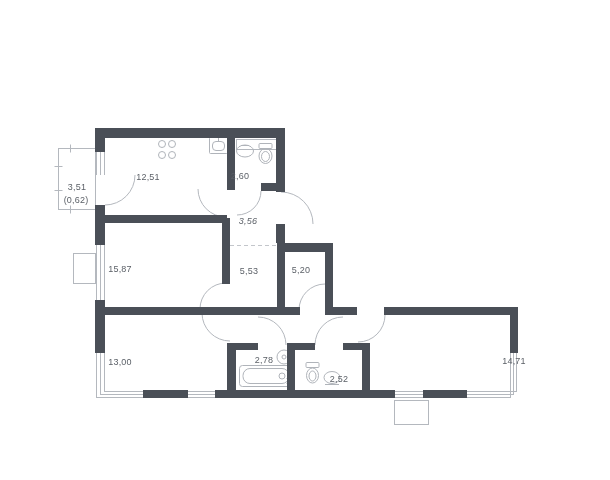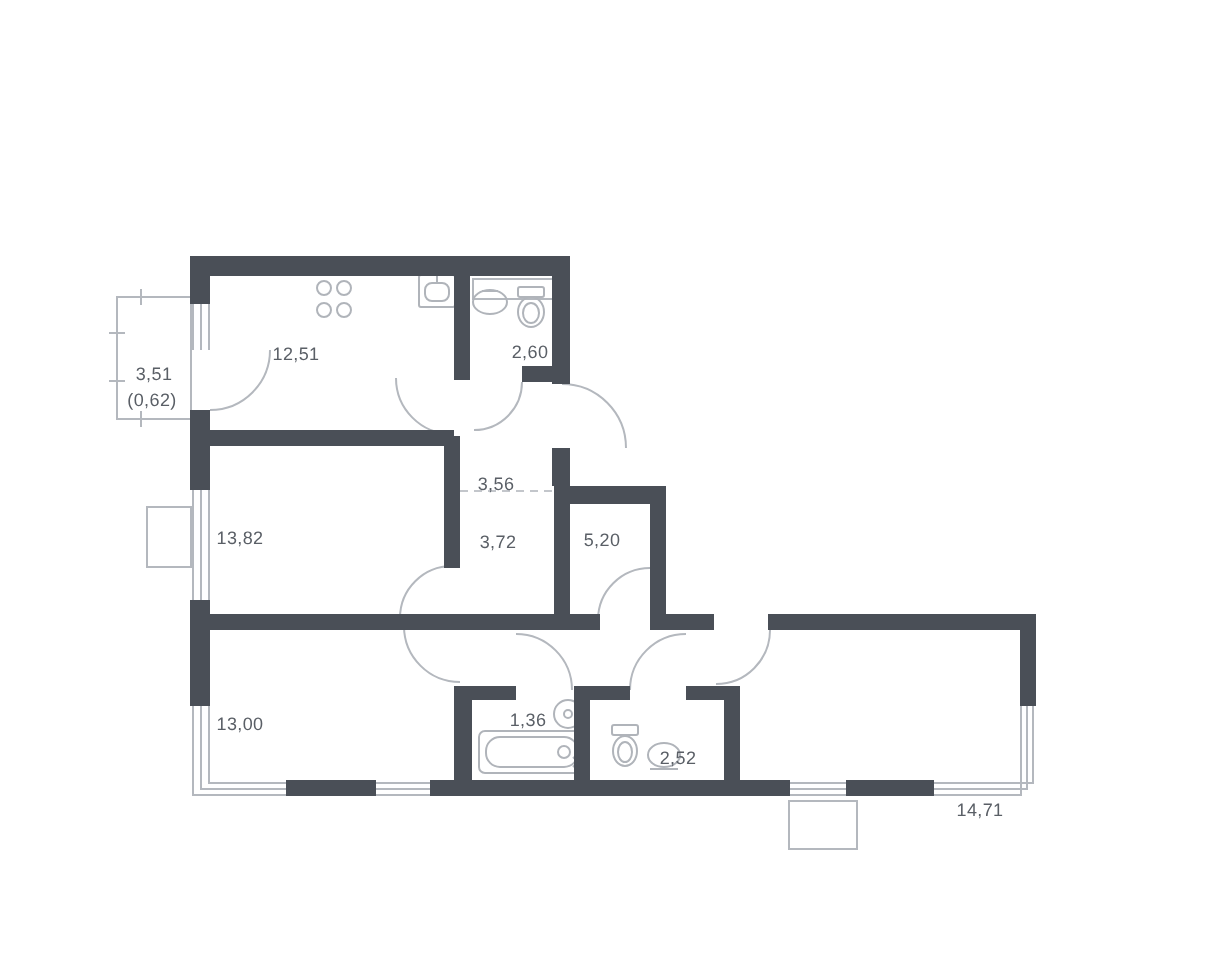--- a/index.html
+++ b/index.html
@@ -126,22 +126,22 @@
       <rect x="362" y="350" width="8" height="40"></rect>
       <rect x="143" y="390" width="45" height="8"></rect>
       <rect x="215" y="390" width="180" height="8"></rect>
       <rect x="423" y="390" width="44" height="8"></rect>
     </g>
   </svg>
 
   <span class="lbl" style="left:77px;top:187px;">3,51</span>
   <span class="lbl" style="left:76px;top:200px;text-align:center;">(0,62)</span>
   <span class="lbl" style="left:122px;top:177px;margin-left:26px;">12,51</span>
-  <span class="lbl" style="left:265px;top:176px;">2,60</span>
-  <span class="lbl" style="left:248px;top:242px;">3,56</span>
-  <span class="lbl" style="left:249px;top:271px;">3,72</span>
+  <span class="lbl" style="left:240px;top:176px;">2,60</span>
+  <span class="lbl" style="left:248px;top:221px;font-style:italic;">3,56</span>
+  <span class="lbl" style="left:249px;top:271px;">5,53</span>
   <span class="lbl" style="left:301px;top:270px;">5,20</span>
-  <span class="lbl" style="left:120px;top:269px;">13,82</span>
+  <span class="lbl" style="left:120px;top:269px;">15,87</span>
   <span class="lbl" style="left:120px;top:362px;">13,00</span>
-  <span class="lbl" style="left:264px;top:360px;">1,36</span>
+  <span class="lbl" style="left:264px;top:360px;">2,78</span>
   <span class="lbl" style="left:339px;top:379px;">2,52</span>
-  <span class="lbl" style="left:490px;top:361px;margin-top:44px;">14,71</span>
+  <span class="lbl" style="left:514px;top:361px;">14,71</span>
 </div>
 
 </body></html>

